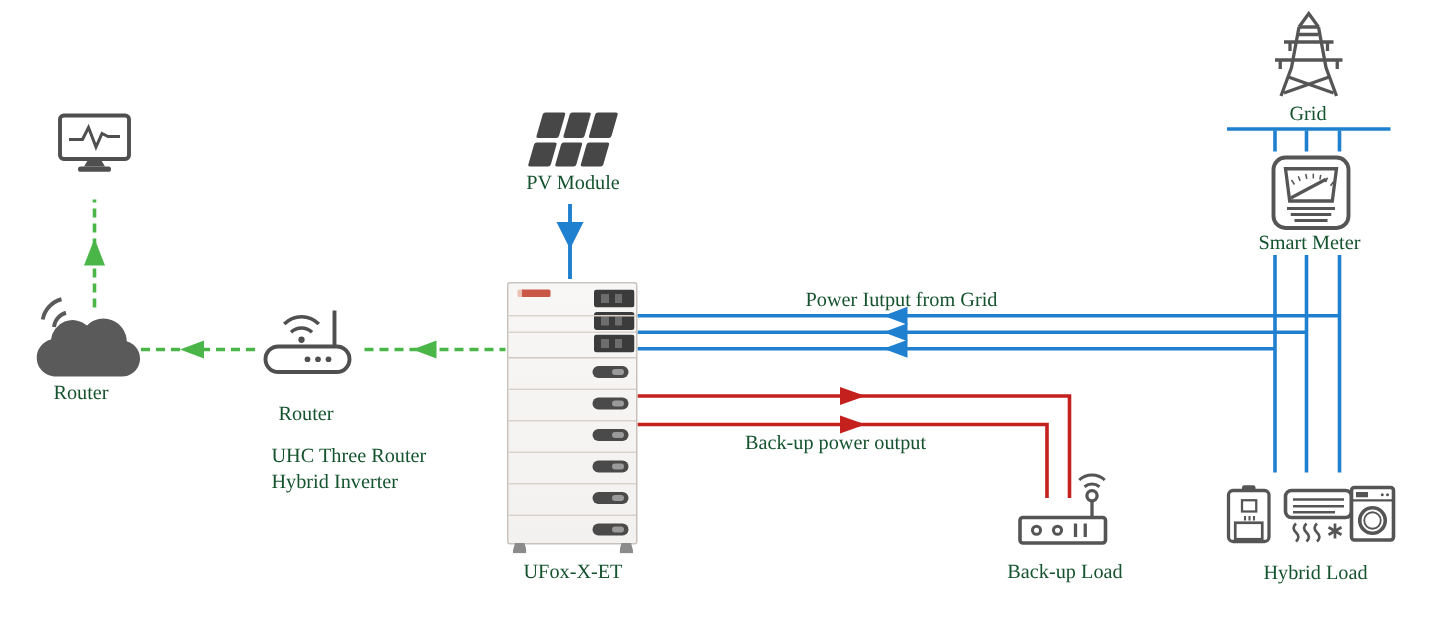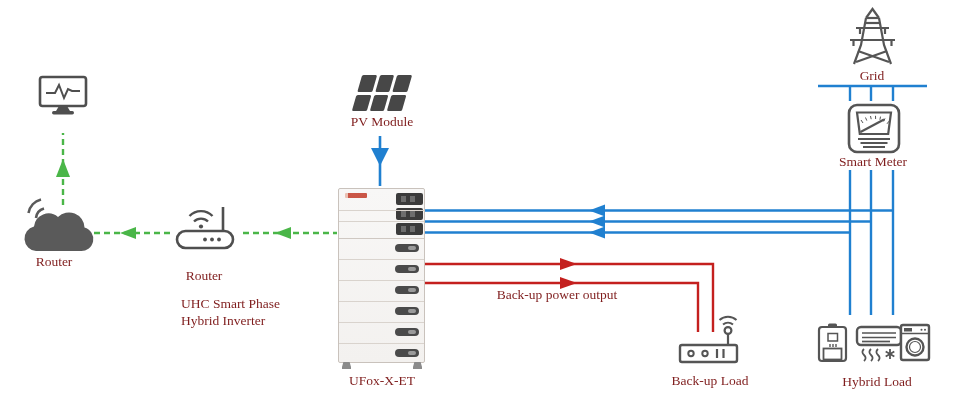--- a/index.html
+++ b/index.html
@@ -1,21 +1,21 @@
 <!DOCTYPE html>
 <html><head>
 <meta charset="utf-8">
 <style>
   html,body{margin:0;padding:0;background:#fff;}
   #canvas{
     position:relative;width:953px;height:420px;background:#ffffff;
     font-family:"Liberation Serif","DejaVu Serif",serif;overflow:hidden;
   }
   .lbl{
-    position:absolute;font-size:13.5px;color:#7f1d1d;white-space:nowrap;
+    position:absolute;font-size:13.5px;color:#14532d;white-space:nowrap;
     transform:translateX(-50%);line-height:15px;
   }
   .lbl-left{transform:none;}
   svg{position:absolute;left:0;top:0;}
   
   #inverter{
     position:absolute;left:338px;top:188px;width:87px;height:175px;
     background:linear-gradient(180deg,#f8f7f6,#f3f1ef);
     border:1px solid #c9c2bc;border-radius:2px;box-sizing:border-box;
   }
@@ -224,23 +224,24 @@
     <div class="handle" style="top:97px"></div>
     <div class="handle" style="top:118px"></div>
     <div class="handle" style="top:139px"></div>
     <div class="handle" style="top:160px"></div>
     <div class="foot" style="left:3px;bottom:-7px"></div>
     <div class="foot" style="left:74px;bottom:-7px"></div>
   </div>
 
   <div class="lbl" style="left:54px;top:254px">Router</div>
   <div class="lbl" style="left:204px;top:268px">Router</div>
-  <div class="lbl lbl-left" style="left:181px;top:296px">UHC Smart Phase</div>
+  <div class="lbl lbl-left" style="left:181px;top:296px">UHC Three Router</div>
   <div class="lbl lbl-left" style="left:181px;top:313px">Hybrid Inverter</div>
   <div class="lbl" style="left:382px;top:114px">PV Module</div>
   <div class="lbl" style="left:382px;top:373px">UFox-X-ET</div>
   <div class="lbl" style="left:872px;top:68px">Grid</div>
   <div class="lbl" style="left:873px;top:154px">Smart Meter</div>
+  <div class="lbl" style="left:601px;top:192px">Power Iutput from Grid</div>
   <div class="lbl" style="left:557px;top:287px">Back-up power output</div>
   <div class="lbl" style="left:710px;top:373px">Back-up Load</div>
   <div class="lbl" style="left:877px;top:374px">Hybrid Load</div>
 
 </div>
 
 </body></html>

